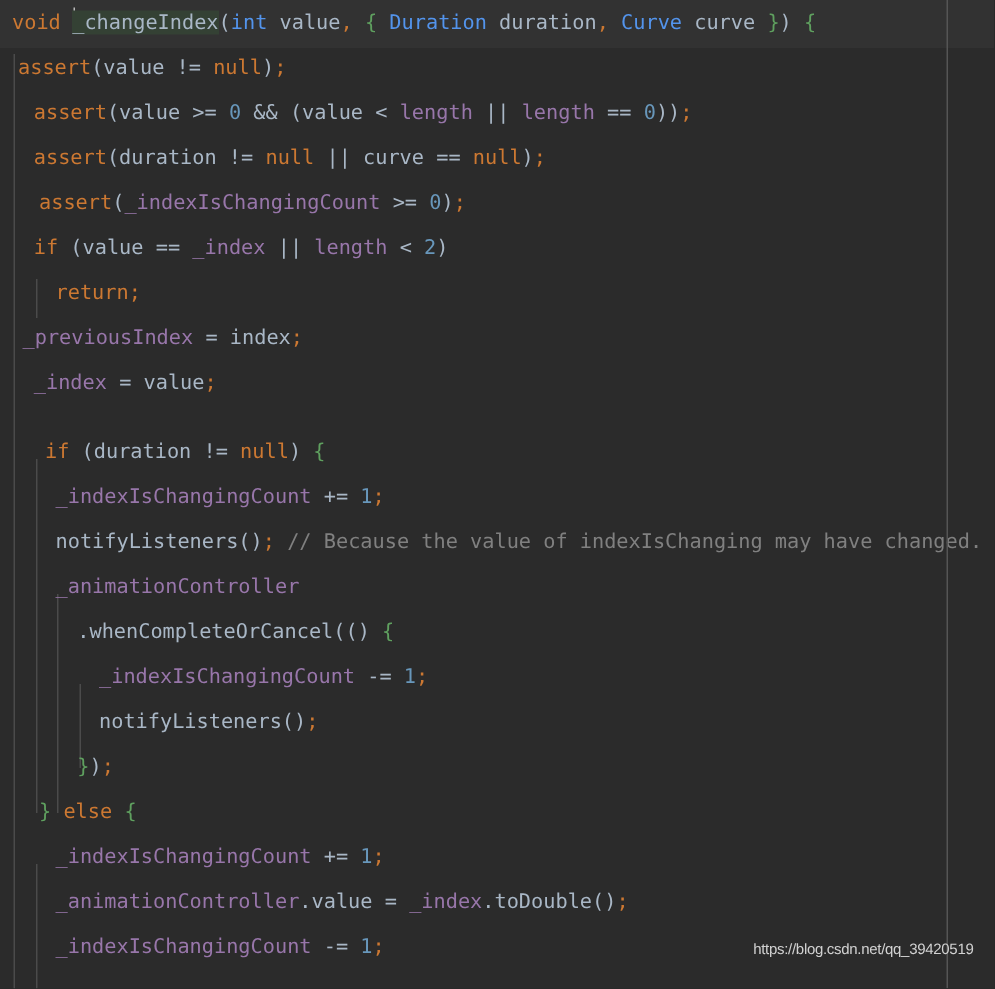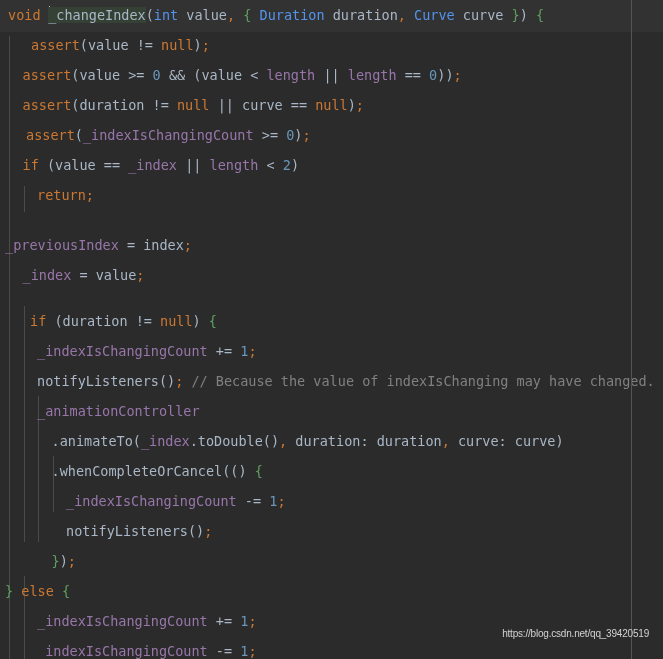--- a/index.html
+++ b/index.html
@@ -103,39 +103,39 @@
       <div class="guide" style="left: 9px; top: 36px; height: 686px;"></div>
       <div class="guide" style="left: 23.5px; top: 186px; height: 26px;"></div>
       <div class="guide" style="left: 23.5px; top: 306px; height: 236px;"></div>
       <div class="guide" style="left: 23.5px; top: 576px; height: 116px;"></div>
       <div class="guide" style="left: 38px; top: 396px; height: 146px;"></div>
       <div class="guide" style="left: 52.5px; top: 456px; height: 56px;"></div>
     </div>
 
   <div id="code">
       <div class="ln" style="padding-left: 8px;"><span class="kw">void</span><span class="pn"> </span><span class="caret"></span><span class="pn sel">_changeIndex</span><span class="pn">(</span><span class="type">int</span><span class="pn"> value</span><span class="semi">,</span><span class="pn"> </span><span class="br">{</span><span class="pn"> </span><span class="type">Duration</span><span class="pn"> duration</span><span class="semi">,</span><span class="pn"> </span><span class="type">Curve</span><span class="pn"> curve </span><span class="br">}</span><span class="pn">)</span><span class="pn"> </span><span class="br">{</span></div>
-      <div class="ln" style="padding-left: 31px;"><span class="kw">assert</span><span class="pn">(value </span><span class="op">!=</span><span class="pn"> </span><span class="kw">null</span><span class="pn">)</span><span class="semi">;</span></div>
+      <div class="ln" style="padding-left: 12px;"><span class="kw">assert</span><span class="pn">(value </span><span class="op">!=</span><span class="pn"> </span><span class="kw">null</span><span class="pn">)</span><span class="semi">;</span></div>
       <div class="ln" style="padding-left: 22.5px;"><span class="kw">assert</span><span class="pn">(value </span><span class="op">&gt;=</span><span class="pn"> </span><span class="num">0</span><span class="pn"> </span><span class="op">&amp;&amp;</span><span class="pn"> (value </span><span class="op">&lt;</span><span class="pn"> </span><span class="fld">length</span><span class="pn"> </span><span class="op">||</span><span class="pn"> </span><span class="fld">length</span><span class="pn"> </span><span class="op">==</span><span class="pn"> </span><span class="num">0</span><span class="pn">))</span><span class="semi">;</span></div>
       <div class="ln" style="padding-left: 22.5px;"><span class="kw">assert</span><span class="pn">(duration </span><span class="op">!=</span><span class="pn"> </span><span class="kw">null</span><span class="pn"> </span><span class="op">||</span><span class="pn"> curve </span><span class="op">==</span><span class="pn"> </span><span class="kw">null</span><span class="pn">)</span><span class="semi">;</span></div>
       <div class="ln" style="padding-left: 26px;"><span class="kw">assert</span><span class="pn">(</span><span class="fld">_indexIsChangingCount</span><span class="pn"> </span><span class="op">&gt;=</span><span class="pn"> </span><span class="num">0</span><span class="pn">)</span><span class="semi">;</span></div>
       <div class="ln" style="padding-left: 22.5px;"><span class="kw">if</span><span class="pn"> (value </span><span class="op">==</span><span class="pn"> </span><span class="fld">_index</span><span class="pn"> </span><span class="op">||</span><span class="pn"> </span><span class="fld">length</span><span class="pn"> </span><span class="op">&lt;</span><span class="pn"> </span><span class="num">2</span><span class="pn">)</span></div>
       <div class="ln" style="padding-left: 37px;"><span class="kw">return</span><span class="semi">;</span></div>
-      <div class="ln" style="padding-left: 5px; margin-top: 20px;"><span class="fld">_previousIndex</span><span class="pn"> </span><span class="op">=</span><span class="pn"> index</span><span class="semi">;</span></div>
+      <div class="ln" style="padding-left: 15px;"><span class="fld">_previousIndex</span><span class="pn"> </span><span class="op">=</span><span class="pn"> index</span><span class="semi">;</span></div>
       <div class="ln" style="padding-left: 22.5px;"><span class="fld">_index</span><span class="pn"> </span><span class="op">=</span><span class="pn"> value</span><span class="semi">;</span></div>
       <div class="ln" style="padding-left: 30px; margin-top: 16px;"><span class="kw">if</span><span class="pn"> (duration </span><span class="op">!=</span><span class="pn"> </span><span class="kw">null</span><span class="pn">) </span><span class="br">{</span></div>
       <div class="ln" style="padding-left: 37px;"><span class="fld">_indexIsChangingCount</span><span class="pn"> </span><span class="op">+=</span><span class="pn"> </span><span class="num">1</span><span class="semi">;</span></div>
       <div class="ln" style="padding-left: 37px;"><span class="pn">notifyListeners()</span><span class="semi">;</span><span class="pn"> </span><span class="cmt">// Because the value of indexIsChanging may have changed.</span></div>
       <div class="ln" style="padding-left: 37px;"><span class="fld">_animationController</span></div>
-      <div class="ln" style="padding-left: 51.5px;"><span class="pn">.animateTo(</span><span class="fld">_index</span><span class="pn">.toDouble()</span><span class="semi">,</span><span class="pn"> duration: duration</span><span class="semi">,</span><span class="pn"> curve: curve)</span></div>
       <div class="ln" style="padding-left: 51.5px;"><span class="pn">.whenCompleteOrCancel(() </span><span class="br">{</span></div>
       <div class="ln" style="padding-left: 66px;"><span class="fld">_indexIsChangingCount</span><span class="pn"> </span><span class="op">-=</span><span class="pn"> </span><span class="num">1</span><span class="semi">;</span></div>
       <div class="ln" style="padding-left: 66px;"><span class="pn">notifyListeners()</span><span class="semi">;</span></div>
       <div class="ln" style="padding-left: 51.5px;"><span class="br">}</span><span class="pn">)</span><span class="semi">;</span></div>
-      <div class="ln" style="padding-left: 5px;"><span class="br">}</span><span class="pn"> </span><span class="kw">else</span><span class="pn"> </span><span class="br">{</span></div>
+      <div class="ln" style="padding-left: 26px;"><span class="br">}</span><span class="pn"> </span><span class="kw">else</span><span class="pn"> </span><span class="br">{</span></div>
       <div class="ln" style="padding-left: 37px;"><span class="fld">_indexIsChangingCount</span><span class="pn"> </span><span class="op">+=</span><span class="pn"> </span><span class="num">1</span><span class="semi">;</span></div>
+      <div class="ln" style="padding-left: 37px;"><span class="fld">_animationController</span><span class="pn">.value </span><span class="op">=</span><span class="pn"> </span><span class="fld">_index</span><span class="pn">.toDouble()</span><span class="semi">;</span></div>
       <div class="ln" style="padding-left: 37px;"><span class="fld">_indexIsChangingCount</span><span class="pn"> </span><span class="op">-=</span><span class="pn"> </span><span class="num">1</span><span class="semi">;</span></div>
     </div>
 
   <div id="ruler"></div>
 
   <div id="watermark">https://blog.csdn.net/qq_39420519</div>
 
 </div>
 
 </body></html>

